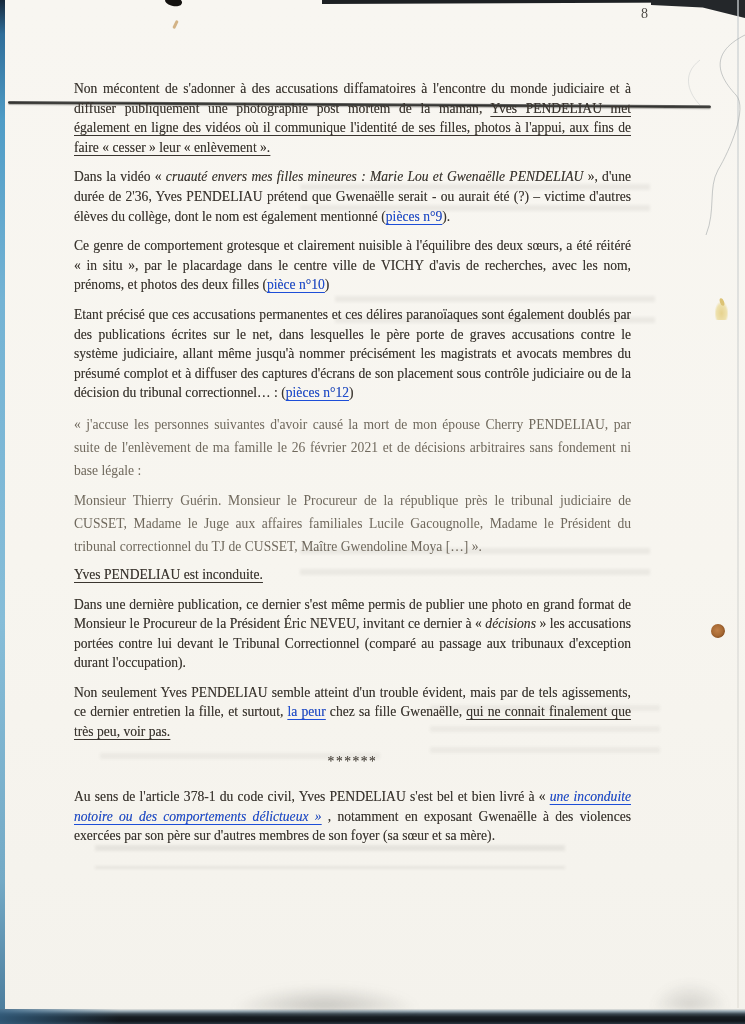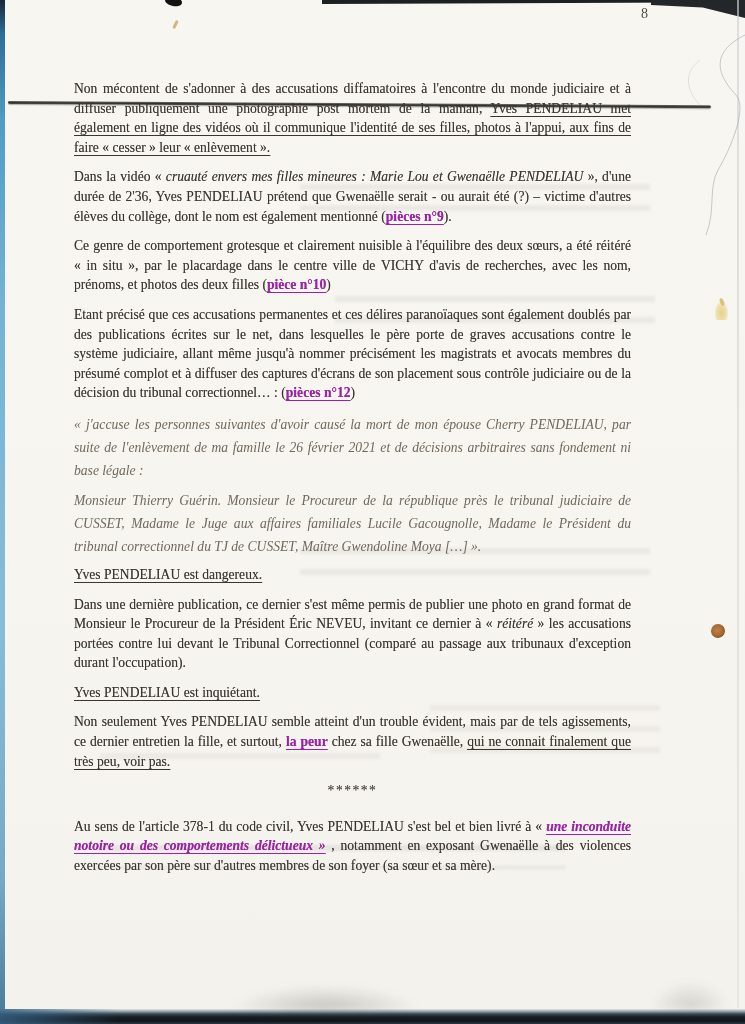--- a/index.html
+++ b/index.html
@@ -8,24 +8,24 @@
     background:linear-gradient(180deg,#f8f6f1 0%,#f7f5ef 55%,#f4f2ec 100%);
     font-family:"Liberation Serif", serif;
   }
   
   .doc{
     position:absolute;left:74px;top:79px;width:557px;
     color:#3a352f;font-size:13.6px;line-height:19.6px;text-align:justify;
     text-shadow:0 0 .4px rgba(70,64,56,.55);
   }
   .para{margin:0 0 10px 0;}
-  .quote{font-style:italic;color:#6f685c;line-height:23px;margin:0 0 7px 0;text-shadow:none;}
+  .quote{color:#6f685c;line-height:23px;margin:0 0 7px 0;text-shadow:none;}
   .stars{text-align:center;letter-spacing:1.5px;color:#4a453e;margin:4px 0 16px 0;}
   .u{text-decoration:underline;text-decoration-thickness:1px;text-underline-offset:2.5px;}
-  .b{font-weight:700;color:#a21caf;}
+  .b{font-weight:400;color:#1d4ed8;}
   .i{font-style:italic;}
   
   .pagenum{position:absolute;left:641px;top:6px;font-size:14px;color:#4e4b46;}
   
   .edge-left{position:absolute;left:0;top:0;width:5px;height:1012px;
     background:linear-gradient(180deg,#16283a 0px,#2f6d99 34px,#4f9cc6 120px,#74b3d4 300px,#86bdd8 620px,#74aac6 880px,#4c7d9d 100%);}
   .edge-bottom{position:absolute;left:0;bottom:0;width:745px;height:15px;
     background:linear-gradient(90deg,rgba(52,96,130,.85) 0px,rgba(52,96,130,0) 120px),
                linear-gradient(180deg,#e6e4de 0px,#9fb0ba 2px,#3a4750 5px,#171d22 8px,#10151a 12px,#2a3640 15px);}
   .edge-top{position:absolute;left:322px;top:0;width:424px;height:4px;background:#1d2023;transform:rotate(-0.25deg);transform-origin:left top;}
@@ -83,19 +83,18 @@
 
 <div class="pagenum">8</div>
 
 <div class="doc">
     <p class="para"><span>Non mécontent de s'adonner à des accusations diffamatoires à l'encontre du monde judiciaire et à diffuser publiquement une photographie post mortem de la maman, </span><span class="u">Yves PENDELIAU met également en ligne des vidéos où il communique l'identité de ses filles, photos à l'appui, aux fins de faire « cesser » leur « enlèvement ».</span></p>
     <p class="para"><span>Dans la vidéo « </span><span class="i">cruauté envers mes filles mineures : Marie Lou et Gwenaëlle PENDELIAU</span><span> », d'une durée de 2'36, Yves PENDELIAU prétend que Gwenaëlle serait - ou aurait été (?) – victime d'autres élèves du collège, dont le nom est également mentionné (</span><span class="b u">pièces n°9</span><span>).</span></p>
     <p class="para"><span>Ce genre de comportement grotesque et clairement nuisible à l'équilibre des deux sœurs, a été réitéré « in situ », par le placardage dans le centre ville de VICHY d'avis de recherches, avec les nom, prénoms, et photos des deux filles (</span><span class="b u">pièce n°10</span><span>)</span></p>
     <p class="para"><span>Etant précisé que ces accusations permanentes et ces délires paranoïaques sont également doublés par des publications écrites sur le net, dans lesquelles le père porte de graves accusations contre le système judiciaire, allant même jusqu'à nommer précisément les magistrats et avocats membres du présumé complot et à diffuser des captures d'écrans de son placement sous contrôle judiciaire ou de la décision du tribunal correctionnel… : (</span><span class="b u">pièces n°12</span><span>)</span></p>
     <p class="para quote"><span>« j'accuse les personnes suivantes d'avoir causé la mort de mon épouse Cherry PENDELIAU, par suite de l'enlèvement de ma famille le 26 février 2021 et de décisions arbitraires sans fondement ni base légale :</span></p>
     <p class="para quote"><span>Monsieur Thierry Guérin. Monsieur le Procureur de la république près le tribunal judiciaire de CUSSET, Madame le Juge aux affaires familiales Lucile Gacougnolle, Madame le Président du tribunal correctionnel du TJ de CUSSET, Maître Gwendoline Moya […] ».</span></p>
-    <p class="para"><span class="u">Yves PENDELIAU est dangereux.</span></p>
-    <p class="para"><span>Dans une dernière publication, ce dernier s'est même permis de publier une photo en grand format de Monsieur le Procureur de la Président Éric NEVEU, invitant ce dernier à « </span><span class="i">réitéré</span><span> » les accusations portées contre lui devant le Tribunal Correctionnel (comparé au passage aux tribunaux d'exception durant l'occupation).</span></p>
-    <p class="para"><span class="u">Yves PENDELIAU est inquiétant.</span></p>
+    <p class="para"><span class="u">Yves PENDELIAU est inconduite.</span></p>
+    <p class="para"><span>Dans une dernière publication, ce dernier s'est même permis de publier une photo en grand format de Monsieur le Procureur de la Président Éric NEVEU, invitant ce dernier à « </span><span class="i">décisions</span><span> » les accusations portées contre lui devant le Tribunal Correctionnel (comparé au passage aux tribunaux d'exception durant l'occupation).</span></p>
     <p class="para"><span>Non seulement Yves PENDELIAU semble atteint d'un trouble évident, mais par de tels agissements, ce dernier entretien la fille, et surtout, </span><span class="b u">la peur</span><span> chez sa fille Gwenaëlle, </span><span class="u">qui ne connait finalement que très peu, voir pas.</span></p>
     <p class="para stars"><span>******</span></p>
     <p class="para"><span>Au sens de l'article 378-1 du code civil, Yves PENDELIAU s'est bel et bien livré à « </span><span class="b i u">une inconduite notoire ou des comportements délictueux »</span><span> , notamment en exposant Gwenaëlle à des violences exercées par son père sur d'autres membres de son foyer (sa sœur et sa mère).</span></p>
   </div>
 
 </body></html>

